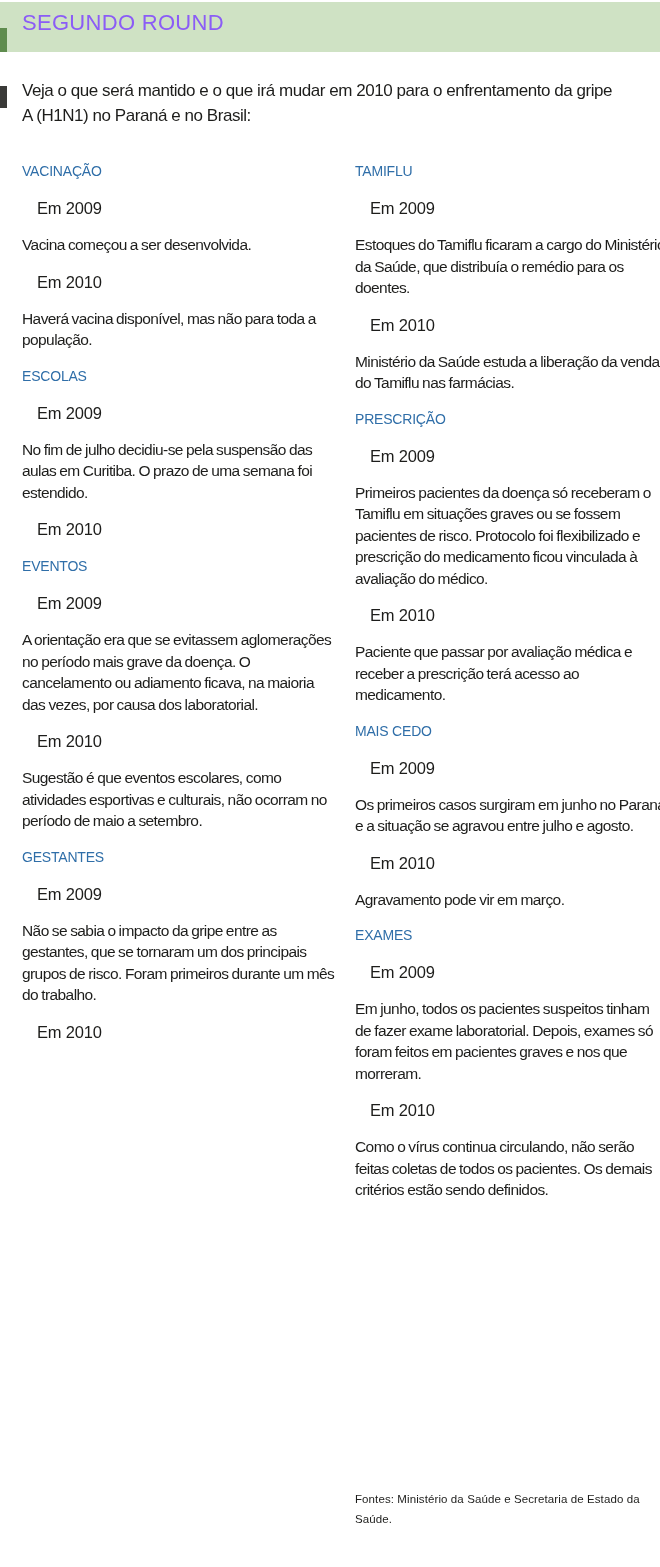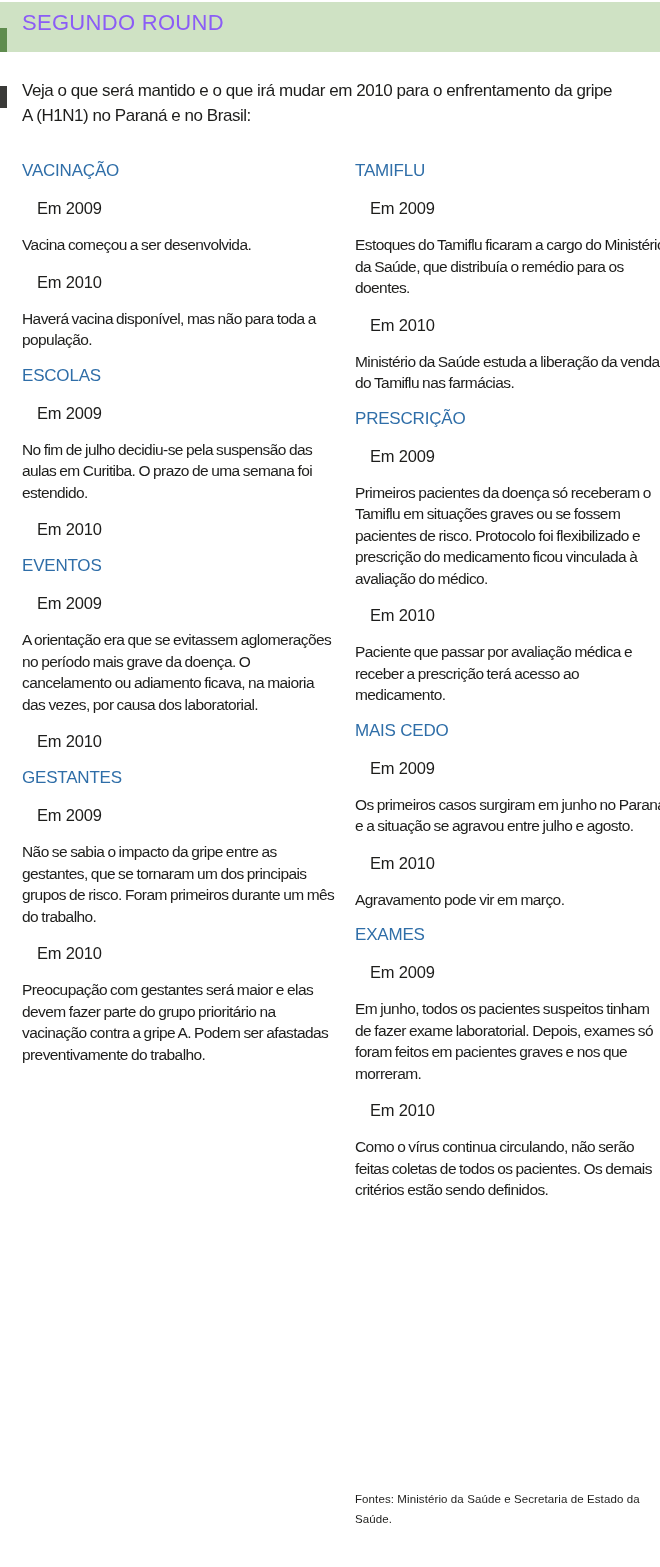--- a/index.html
+++ b/index.html
@@ -75,21 +75,21 @@
     position: absolute;
     left: 355px;
     top: 160px;
     width: 312px;
   }
 
   .section { margin-bottom: 14px; }
   .section:last-child { margin-bottom: 0; }
 
   .sec-title {
-    font-size: 17px;
+    font-size: 14px;
     font-weight: 400;
     color: #2f6ea8;
     letter-spacing: -0.2px;
     line-height: 22px;
     margin: 0 0 1px 0;
     white-space: nowrap;
   }
   .block { margin-bottom: 12px; }
   .block:last-child { margin-bottom: 0; }
   .yr {
@@ -162,32 +162,32 @@
   </div>
 
   <div class="section">
     <div class="sec-title">EVENTOS</div>
     <div class="block">
       <div class="yr">Em 2009</div>
       <div class="body-txt">A orientação era que se evitassem aglomerações no período mais grave da doença. O cancelamento ou adiamento ficava, na maioria das vezes, por causa dos laboratorial.</div>
     </div>
     <div class="block">
       <div class="yr">Em 2010</div>
+      <div class="body-txt">Sugestão é que eventos escolares, como atividades esportivas e culturais, não ocorram no período de maio a setembro.</div>
     </div>
   </div>
 
   <div class="section">
     <div class="sec-title">GESTANTES</div>
     <div class="block">
       <div class="yr">Em 2009</div>
       <div class="body-txt">Não se sabia o impacto da gripe entre as gestantes, que se tornaram um dos principais grupos de risco. Foram primeiros durante um mês do trabalho.</div>
     </div>
     <div class="block">
       <div class="yr">Em 2010</div>
-      <div class="body-txt">Preocupação com gestantes será maior e elas devem fazer parte do grupo prioritário na vacinação contra a gripe A. Podem ser afastadas preventivamente do trabalho.</div>
     </div>
   </div>
 
 </div>
 
 <div id="col-right">
 
   <div class="section">
     <div class="sec-title">TAMIFLU</div>
     <div class="block">

